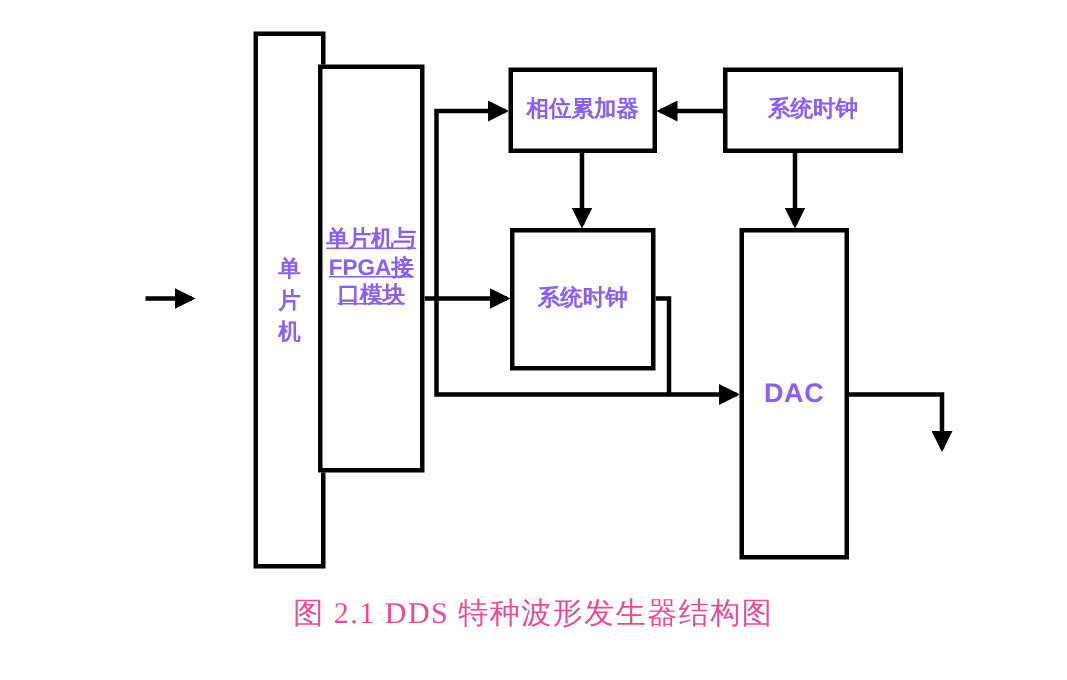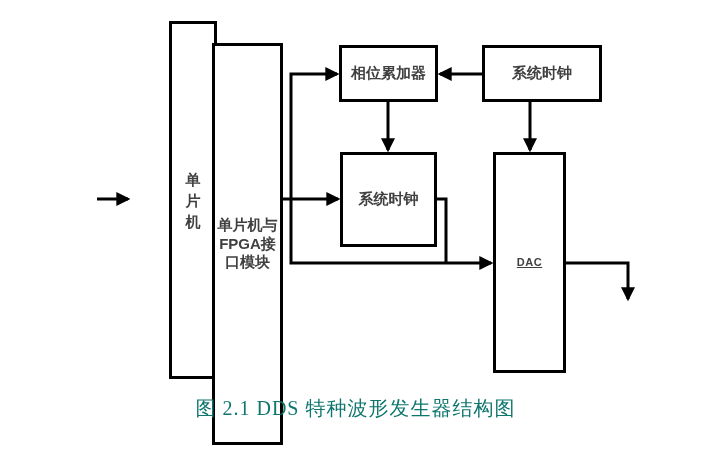--- a/index.html
+++ b/index.html
@@ -24,34 +24,34 @@
     box-sizing: border-box;
     border: 3px solid #000000;
     background: #ffffff;
     display: flex;
     align-items: center;
     justify-content: center;
     text-align: center;
     font-weight: bold;
     font-size: 15px;
     line-height: 1.25;
-    color: #404040;
+    color: #8b5cf6;
   }
   .node .lbl { display: block; word-break: break-all; }
   .node .lbl.one-col { width: 1em; margin: 0 auto; line-height: 1.4; }
-  .node.dac-node { font-size: 11px; letter-spacing: 0.5px; text-decoration: underline; }
+  .node.dac-node { font-size: 18px; letter-spacing: 0.5px; }
   .caption {
     position: absolute;
     left: 0;
     top: 395px;
     width: 711px;
     text-align: center;
     font-family: "Liberation Serif", "DejaVu Serif", serif;
     font-size: 20px;
-    color: #0f766e;
+    color: #ec4899;
     letter-spacing: 1px;
   }
 </style>
 </head>
 <body>
 
 <div class="canvas">
 
   <svg class="wires" viewBox="0 0 711 453" xmlns="http://www.w3.org/2000/svg">
     <defs>
@@ -79,21 +79,21 @@
     <path d="M437,199 H446 V263" stroke="#000" stroke-width="3" fill="none"></path>
 
     <path d="M566,263 H628 V299" stroke="#000" stroke-width="3" fill="none" marker-end="url(#arrow)"></path>
   </svg>
 
 
   <div class="node" style="left:130px; top:21px; width:48px; height:358px;margin-left:39px;">
     <span class="lbl one-col">单片机</span>
   </div>
 
-  <div class="node" style="left:212px; top:43px; width:71px; height:402px;">
+  <div class="node" style="left:212px; top:43px; width:71px; height:272px;text-decoration:underline;">
     <span class="lbl">单片机与FPGA接口模块</span>
   </div>
 
   <div class="node" style="left:339px; top:45px; width:99px; height:57px;">
     <span class="lbl">相位累加器</span>
   </div>
 
   <div class="node" style="left:482px; top:45px; width:120px; height:57px;">
     <span class="lbl">系统时钟</span>
   </div>

